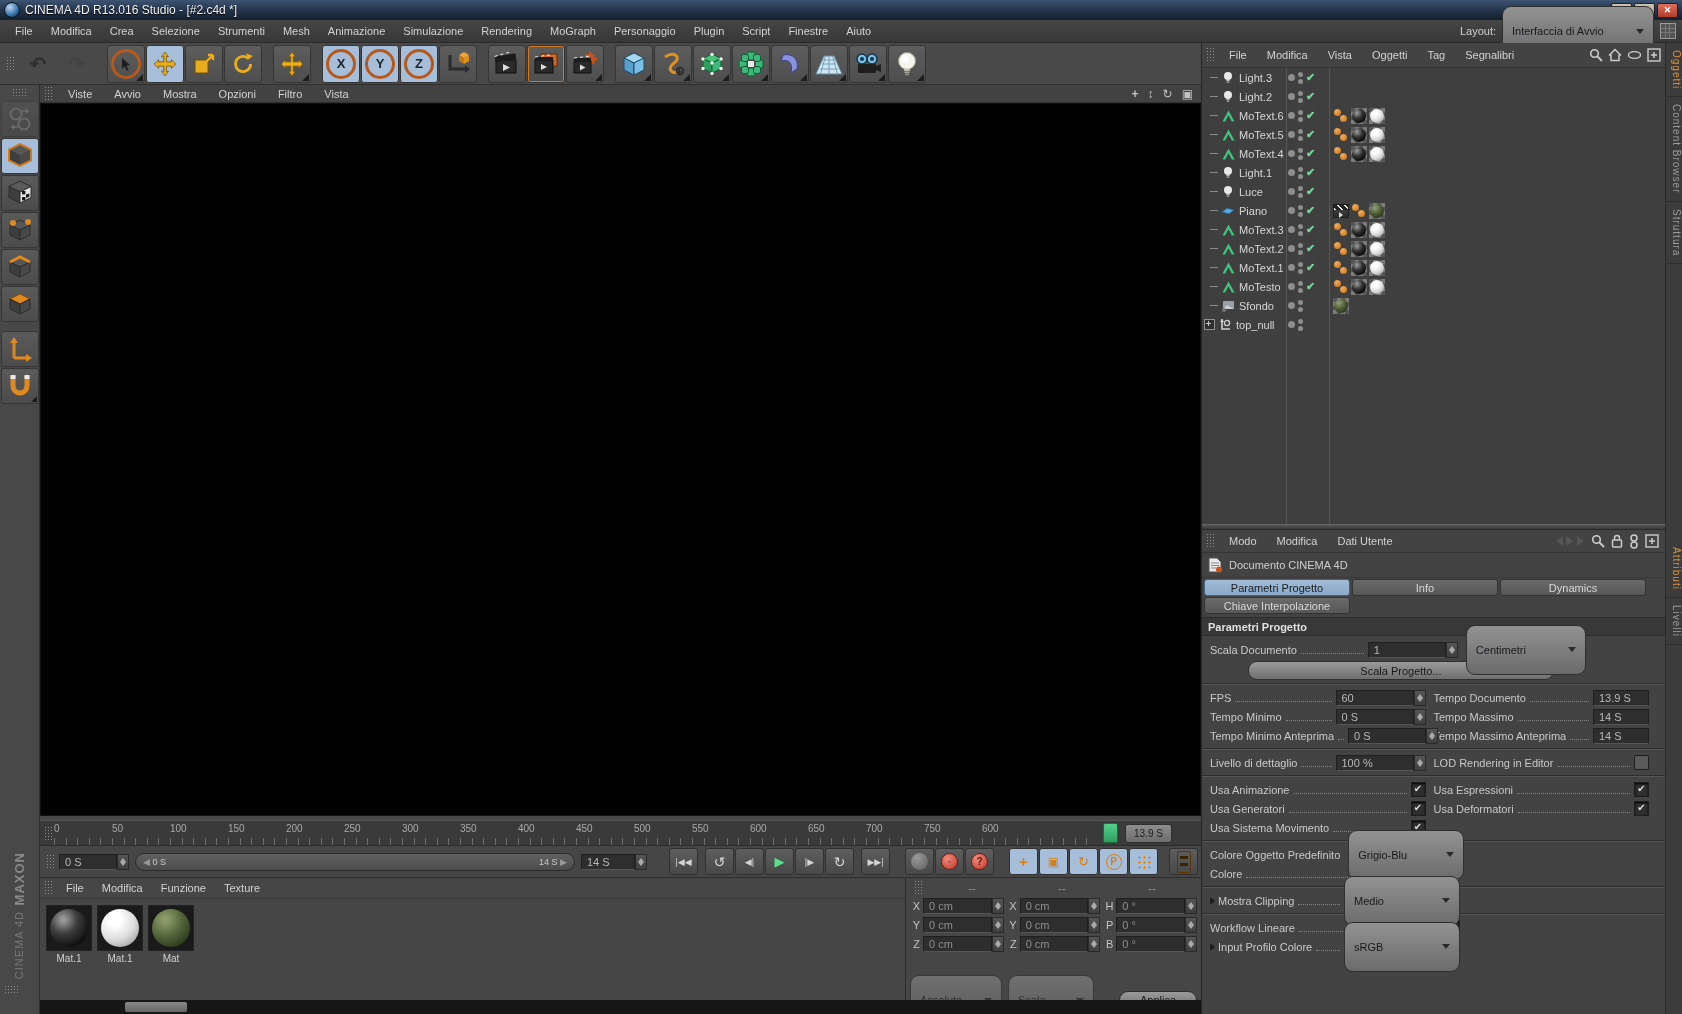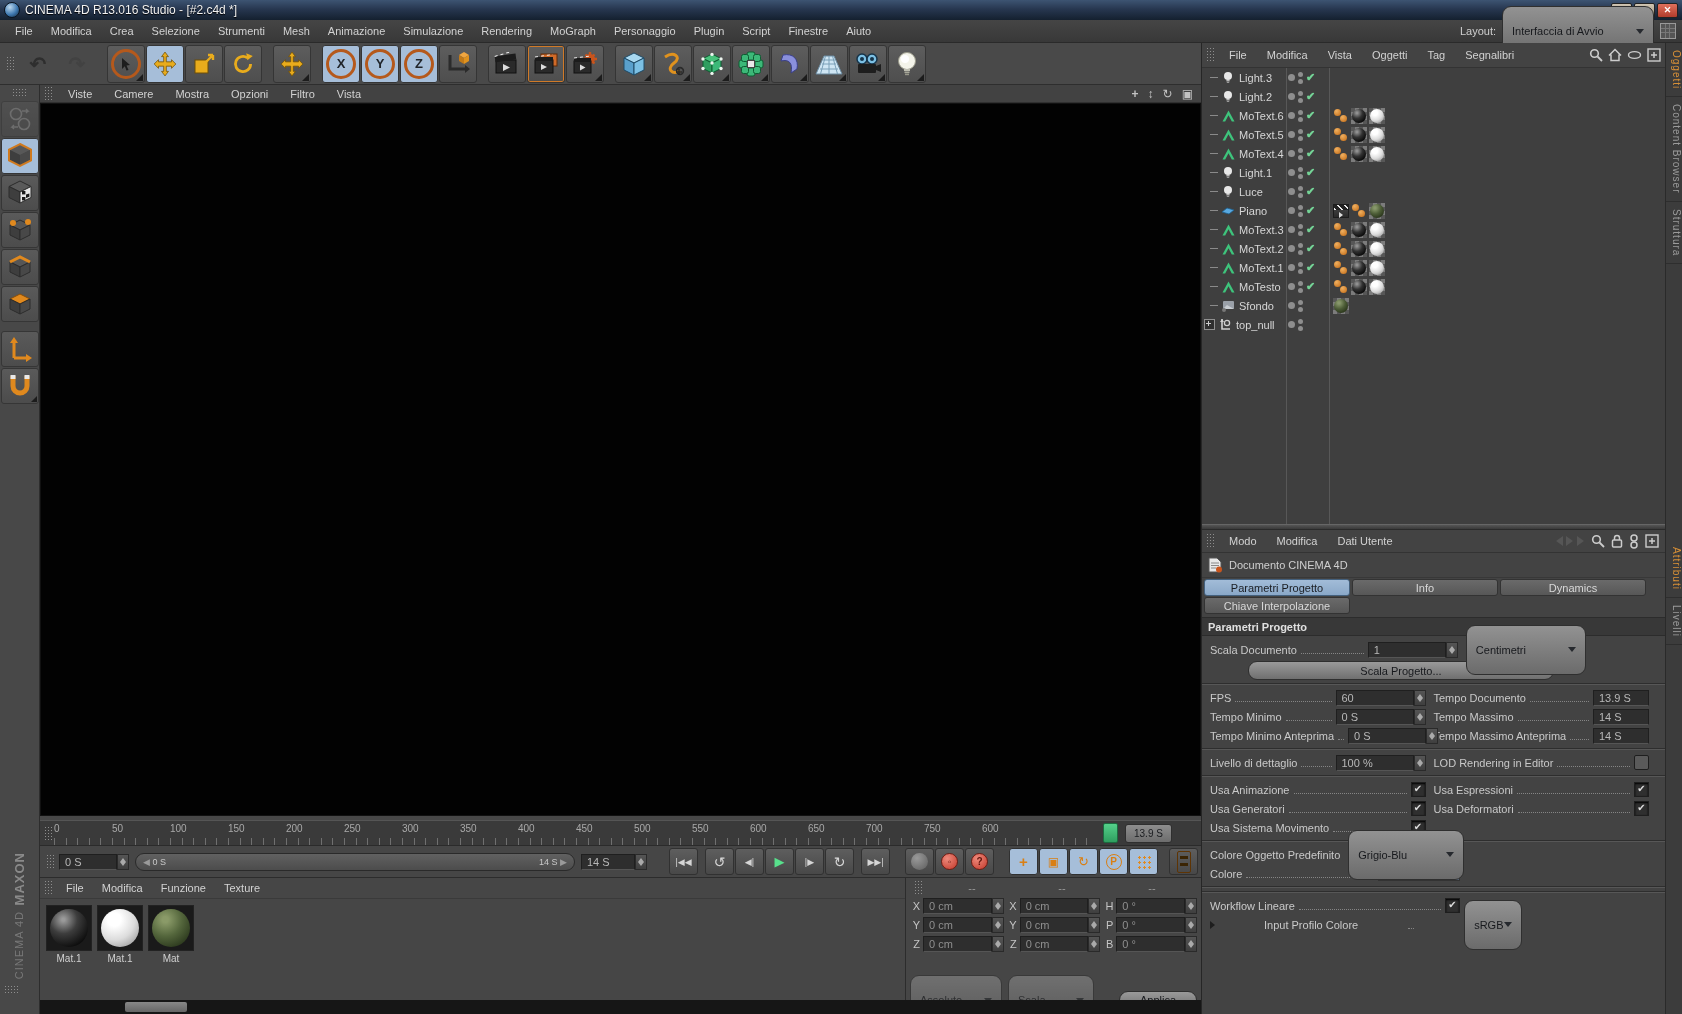--- a/index.html
+++ b/index.html
@@ -505,21 +505,21 @@
         <path d="M5 3 v10 a7 7 0 0 0 14 0 V3" stroke="#e0891e" stroke-width="5" fill="none"></path>
         <rect x="2.5" y="2" width="5" height="4" fill="#e8e8e8"></rect>
         <rect x="16.5" y="2" width="5" height="4" fill="#e8e8e8"></rect>
       </svg>
     </div>
   </div>
 
   <div class="abs vpmenu">
     <span class="grip"></span>
     <span class="mitem">Viste</span>
-    <span class="mitem">Camere</span>
+    <span class="mitem">Avvio</span>
     <span class="mitem">Mostra</span>
     <span class="mitem">Opzioni</span>
     <span class="mitem">Filtro</span>
     <span class="mitem">Vista</span>
     <span class="vpicons">
       <span style="font-weight:bold;">+</span>
       <span>↕</span>
       <span>↻</span>
       <span>▣</span>
     </span>
@@ -1300,32 +1300,43 @@
         <div class="acol" style="flex:0 0 250px;">
           <span class="albl">Colore</span>
           <span class="leader"></span>
           <span class="exparrow"></span>
           <span class="swatch"></span>
         </div>
       </div>
 
       <div class="asep"></div>
 
+      <div class="arow">
+        <div class="acol" style="flex:0 0 250px;">
+          <span class="exparrow"></span>
+          <span class="albl">Mostra Clipping</span>
+          <span class="leader"></span>
+          <span class="pill" style="width:96px;">
+            <span>Medio</span>
+            <span class="dar" style="margin-left:auto;"></span>
+          </span>
+        </div>
+      </div>
 
       <div class="asep"></div>
 
       <div class="arow">
         <div class="acol" style="flex:0 0 250px;">
           <span class="albl">Workflow Lineare</span>
           <span class="leader"></span>
           <span class="cb">✔</span>
         </div>
       </div>
       <div class="arow">
-        <div class="acol" style="flex:0 0 250px;gap:46px;">
+        <div class="acol" style="flex:0 0 250px;">
           <span class="exparrow"></span>
           <span class="albl">Input Profilo Colore</span>
           <span class="leader"></span>
           <span class="pill" style="width:96px;">
             <span>sRGB</span>
             <span class="dar" style="margin-left:auto;"></span>
           </span>
         </div>
       </div>
     </div>

